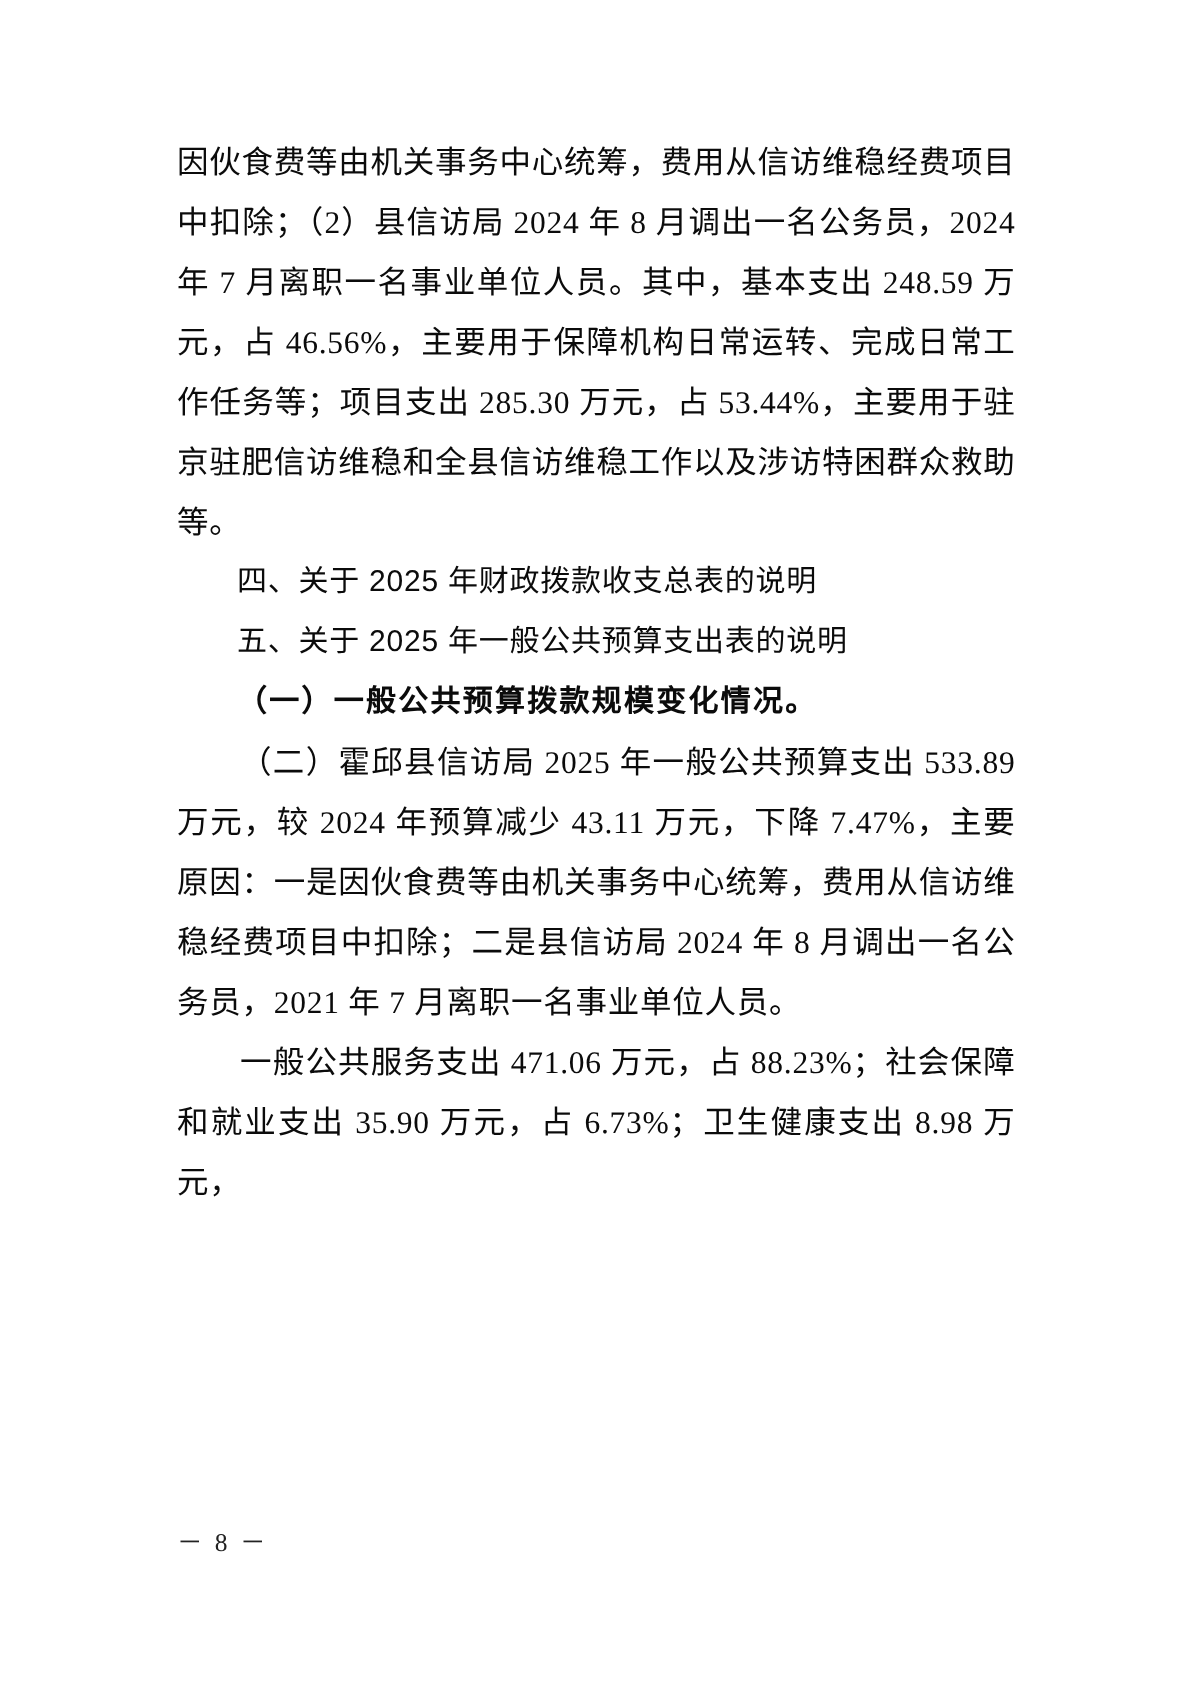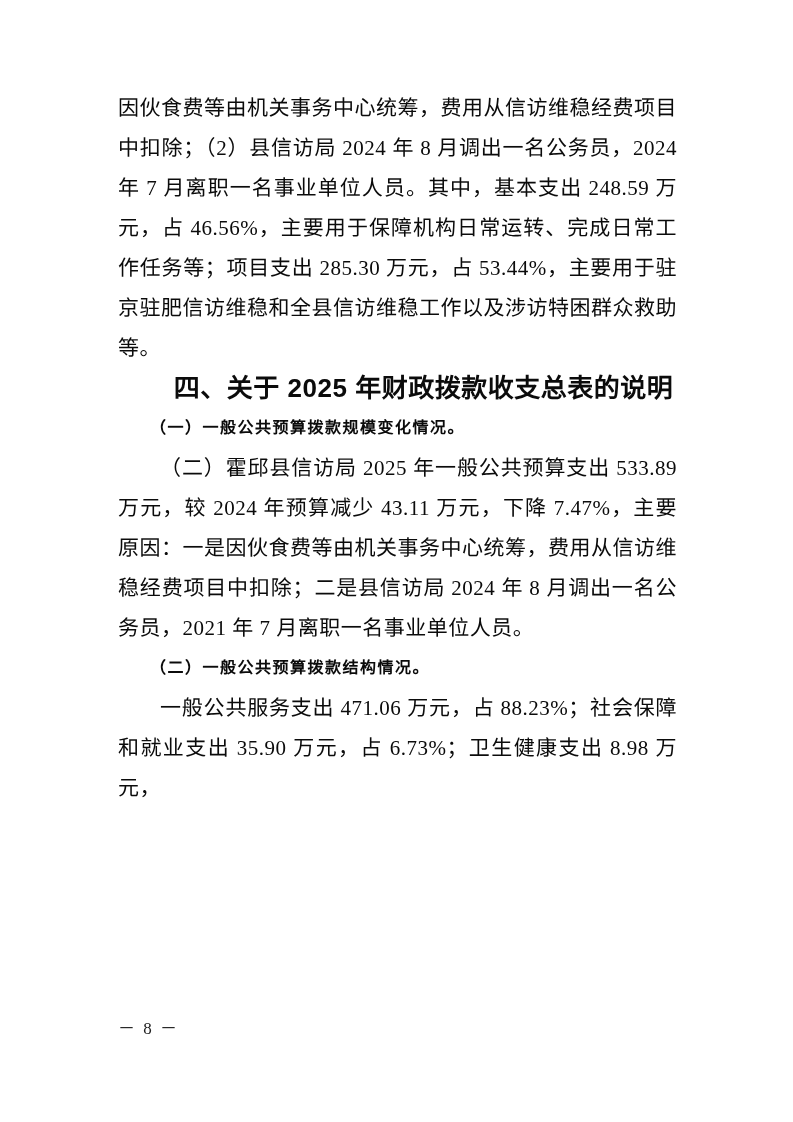--- a/index.html
+++ b/index.html
@@ -37,50 +37,50 @@
   }
   p.body {
     font-family: "Liberation Serif", "DejaVu Serif", serif;
     font-weight: 400;
   }
   .indent2 {
     text-indent: 2em;
   }
   h2.heading-hei {
     font-family: "Liberation Sans", "DejaVu Sans", sans-serif;
-    font-weight: 700;
+    font-weight: 400;
     text-indent: 2em;
-    text-align: center;
-    font-size: 26px;
+    text-align: left;
+    font-size: 20px;
   }
   h3.heading-kai {
     font-family: "Liberation Serif", "DejaVu Serif", serif;
     font-weight: 700;
     text-indent: 2em;
     text-align: left;
-    font-size: 16px;
+    font-size: 20px;
     letter-spacing: 1.5px;
   }
   .footer {
     position: absolute;
     left: 118px;
     top: 1016px;
     font-size: 17px;
     line-height: 26px;
     font-family: "Liberation Serif", "DejaVu Serif", serif;
     color: #222222;
     letter-spacing: 2px;
   }
 </style>
 </head>
 <body>
 
 <div class="page">
   <div class="content">
     <p class="body">因伙食费等由机关事务中心统筹，费用从信访维稳经费项目中扣除；（2）县信访局 2024 年 8 月调出一名公务员，2024 年 7 月离职一名事业单位人员。其中，基本支出 248.59 万元，占 46.56%，主要用于保障机构日常运转、完成日常工作任务等；项目支出 285.30 万元，占 53.44%，主要用于驻京驻肥信访维稳和全县信访维稳工作以及涉访特困群众救助等。</p>
     <h2 class="heading-hei">四、关于 2025 年财政拨款收支总表的说明</h2>
+    <h2 class="heading-hei">五、关于 2025 年一般公共预算支出表的说明</h2>
     <h3 class="heading-kai">（一）一般公共预算拨款规模变化情况。</h3>
     <p class="body indent2">（二）霍邱县信访局 2025 年一般公共预算支出 533.89 万元，较 2024 年预算减少 43.11 万元，下降 7.47%，主要原因：一是因伙食费等由机关事务中心统筹，费用从信访维稳经费项目中扣除；二是县信访局 2024 年 8 月调出一名公务员，2021 年 7 月离职一名事业单位人员。</p>
-    <h3 class="heading-kai">（二）一般公共预算拨款结构情况。</h3>
     <p class="body indent2">一般公共服务支出 471.06 万元，占 88.23%；社会保障和就业支出 35.90 万元，占 6.73%；卫生健康支出 8.98 万元，</p>
   </div>
   <div class="footer">－ 8 －</div>
 </div>
 
 </body></html>

